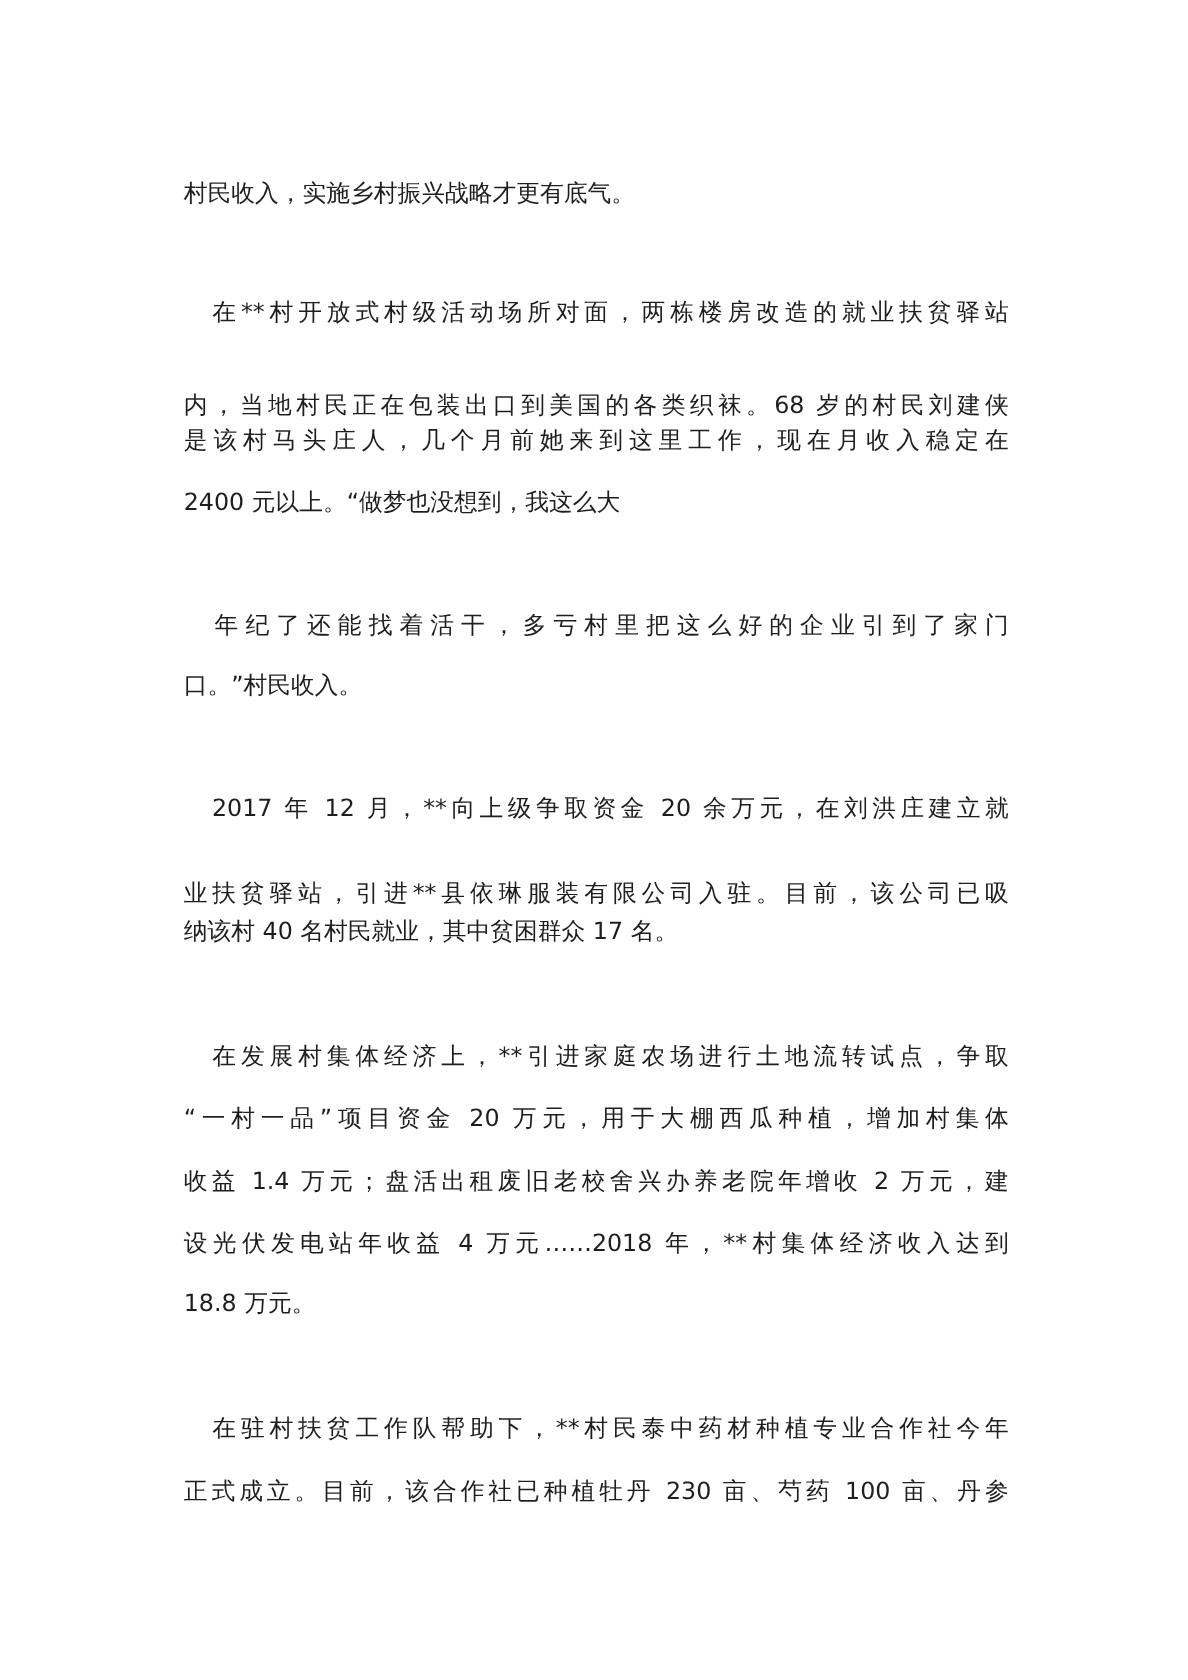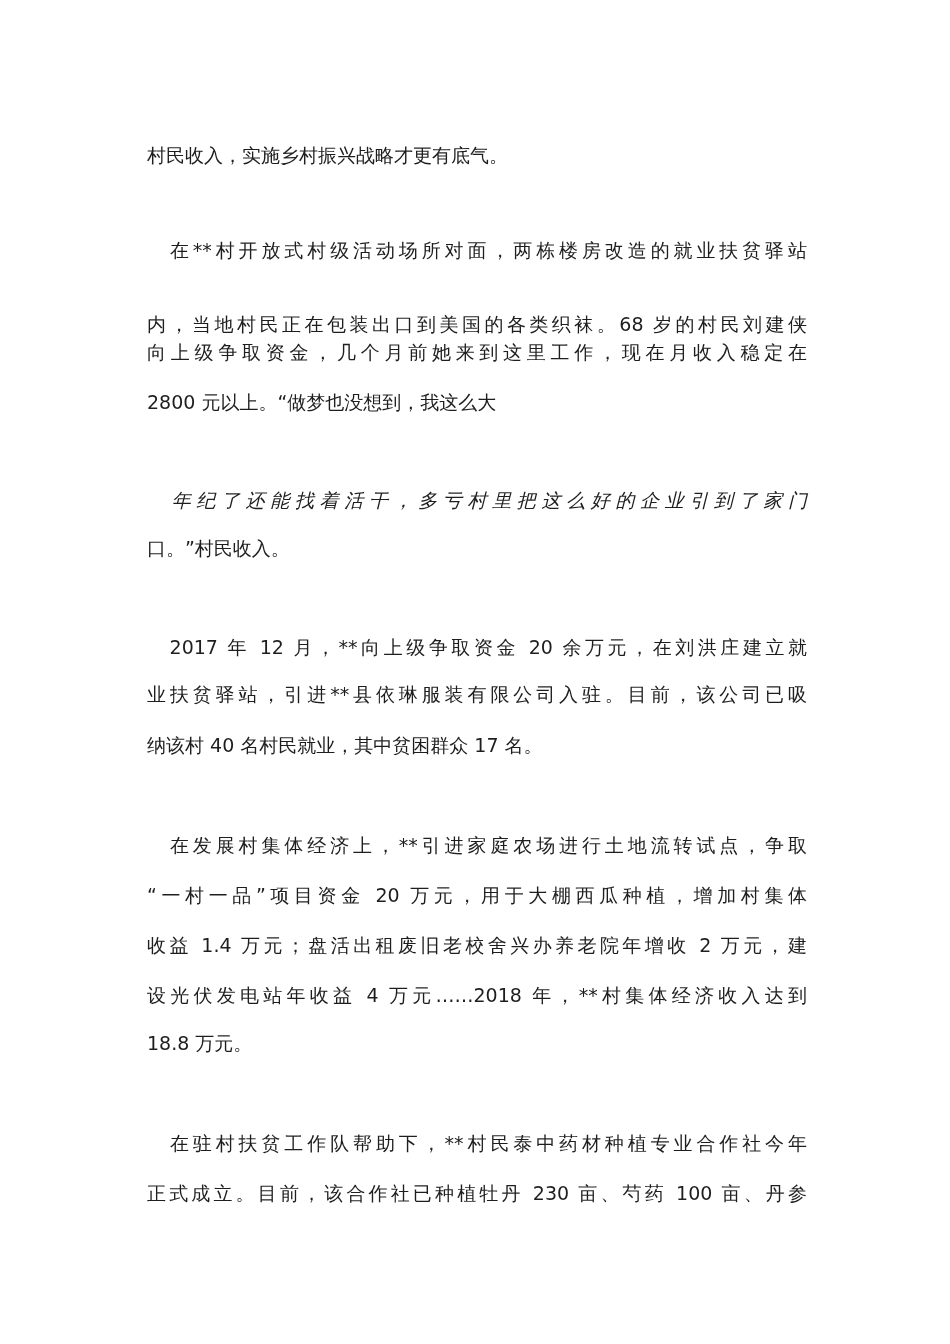--- a/index.html
+++ b/index.html
@@ -40,28 +40,28 @@
   </style>
 </head>
 <body>
 
 <div class="page">
 
   <div class="line justify" style="top:235px;">　在**村开放式村级活动场所对面，两栋楼房改造的就业扶贫驿站</div>
 
   <div class="line" style="top:140px;">村民收入，实施乡村振兴战略才更有底气。</div>
   <div class="line justify" style="top:285px;margin-top:24px;">内，当地村民正在包装出口到美国的各类织袜。68 岁的村民刘建侠</div>
-  <div class="line justify" style="top:337px;">向上级争取资金，几个月前她来到这里工作，现在月收入稳定在</div>
-  <div class="line" style="top:387px;">2800 元以上。“做梦也没想到，我这么大</div>
+  <div class="line justify" style="top:337px;">是该村马头庄人，几个月前她来到这里工作，现在月收入稳定在</div>
+  <div class="line" style="top:387px;">2400 元以上。“做梦也没想到，我这么大</div>
 
-  <div class="line justify" style="top:485px;font-style:italic;">　年纪了还能找着活干，多亏村里把这么好的企业引到了家门</div>
+  <div class="line justify" style="top:485px;">　年纪了还能找着活干，多亏村里把这么好的企业引到了家门</div>
   <div class="line" style="top:533px;">口。”村民收入。</div>
 
   <div class="line justify" style="top:632px;">　2017 年 12 月，**向上级争取资金 20 余万元，在刘洪庄建立就</div>
-  <div class="line justify" style="top:679px;">业扶贫驿站，引进**县依琳服装有限公司入驻。目前，该公司已吸</div>
+  <div class="line justify" style="top:700px;">业扶贫驿站，引进**县依琳服装有限公司入驻。目前，该公司已吸</div>
   <div class="line" style="top:730px;">纳该村 40 名村民就业，其中贫困群众 17 名。</div>
 
   <div class="line justify" style="top:830px;">　在发展村集体经济上，**引进家庭农场进行土地流转试点，争取</div>
   <div class="line justify" style="top:880px;">“一村一品”项目资金 20 万元，用于大棚西瓜种植，增加村集体</div>
   <div class="line justify" style="top:930px;">收益 1.4 万元；盘活出租废旧老校舍兴办养老院年增收 2 万元，建</div>
   <div class="line justify" style="top:980px;">设光伏发电站年收益 4 万元……2018 年，**村集体经济收入达到</div>
   <div class="line" style="top:1028px;">18.8 万元。</div>
 
   <div class="line justify" style="top:1128px;">　在驻村扶贫工作队帮助下，**村民泰中药材种植专业合作社今年</div>
   <div class="line justify" style="top:1178px;">正式成立。目前，该合作社已种植牡丹 230 亩、芍药 100 亩、丹参</div>

